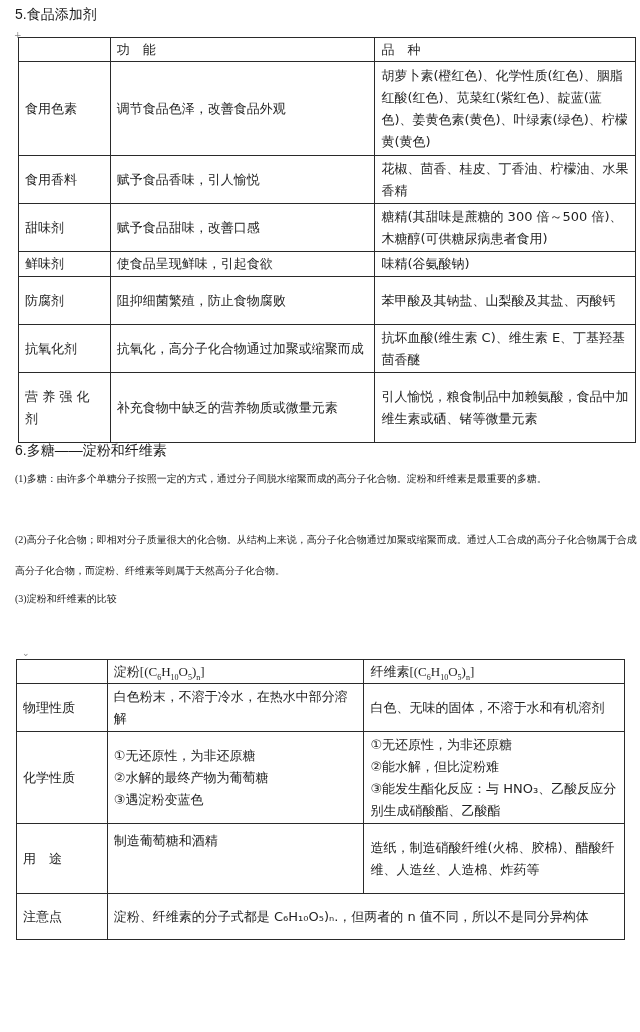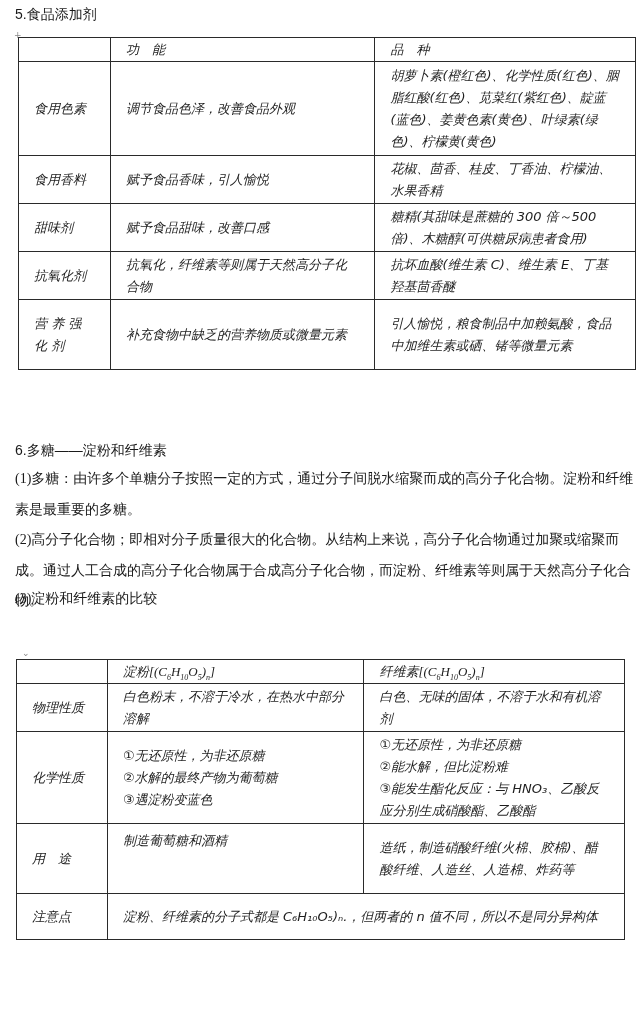--- a/index.html
+++ b/index.html
@@ -1,25 +1,25 @@
 <!DOCTYPE html>
 <html><head>
 <meta charset="utf-8">
 <style>
   html, body { margin: 0; padding: 0; background: #ffffff; }
   body { width: 640px; height: 1032px; position: relative; overflow: hidden;
          font-family: "DejaVu Serif", "Liberation Serif", serif; color: #1a1a1a; }
   .heading { position: absolute; left: 15px; font-size: 14px; line-height: 20px;
              font-family: Liberation Sans, sans-serif; }
-  .para { position: absolute; left: 15px; width: 622px; font-size: 14px;
+  .para { position: absolute; left: 15px; width: 622px; font-size: 10px;
           line-height: 30.5px; font-family: "Liberation Serif", "DejaVu Serif", serif; }
   table { position: absolute; border-collapse: collapse;
           font-family: "DejaVu Sans", "Liberation Sans", sans-serif; font-size: 13px; }
-  td { border: 1.3px solid #2a2a2a; padding: 1px 15px; vertical-align: middle;
-       line-height: 22px; color: #1e1e1e; font-style: italic; }
+  td { border: 1.3px solid #2a2a2a; padding: 1px 6px; vertical-align: middle;
+       line-height: 22px; color: #1e1e1e; }
   td.hdr { line-height: 21px; }
   .tmark { position: absolute; font-size: 9px; color: #888; }
   sub { font-size: 8px; line-height: 0; }
   .formula { font-family: "Liberation Serif", "DejaVu Serif", serif; }
 </style>
 </head>
 <body>
 
 <div class="heading" style="top:4px;">5.食品添加剂</div>
 <div class="tmark" style="left:14px;top:30px;">+</div>
@@ -44,23 +44,33 @@
   <tr style="height:48px">
     <td>食用香料</td>
     <td>赋予食品香味，引人愉悦</td>
     <td>花椒、茴香、桂皮、丁香油、柠檬油、水果香精</td>
   </tr>
   <tr style="height:48px">
     <td>甜味剂</td>
     <td>赋予食品甜味，改善口感</td>
     <td>糖精(其甜味是蔗糖的 300 倍～500 倍)、木糖醇(可供糖尿病患者食用)</td>
   </tr>
+  <tr style="height:25px">
+    <td>鲜味剂</td>
+    <td>使食品呈现鲜味，引起食欲</td>
+    <td>味精(谷氨酸钠)</td>
+  </tr>
+  <tr style="height:48px">
+    <td>防腐剂</td>
+    <td>阻抑细菌繁殖，防止食物腐败</td>
+    <td>苯甲酸及其钠盐、山梨酸及其盐、丙酸钙</td>
+  </tr>
   <tr style="height:48px">
     <td>抗氧化剂</td>
-    <td>抗氧化，纤维素等则属于天然高分子化合物</td>
+    <td>抗氧化，高分子化合物通过加聚或缩聚而成</td>
     <td>抗坏血酸(维生素 C)、维生素 E、丁基羟基茴香醚</td>
   </tr>
   <tr style="height:70px">
     <td>营 养 强 化 剂</td>
     <td>补充食物中缺乏的营养物质或微量元素</td>
     <td>引人愉悦，粮食制品中加赖氨酸，食品中加维生素或硒、锗等微量元素</td>
   </tr>
 </tbody>
   </table>
 

